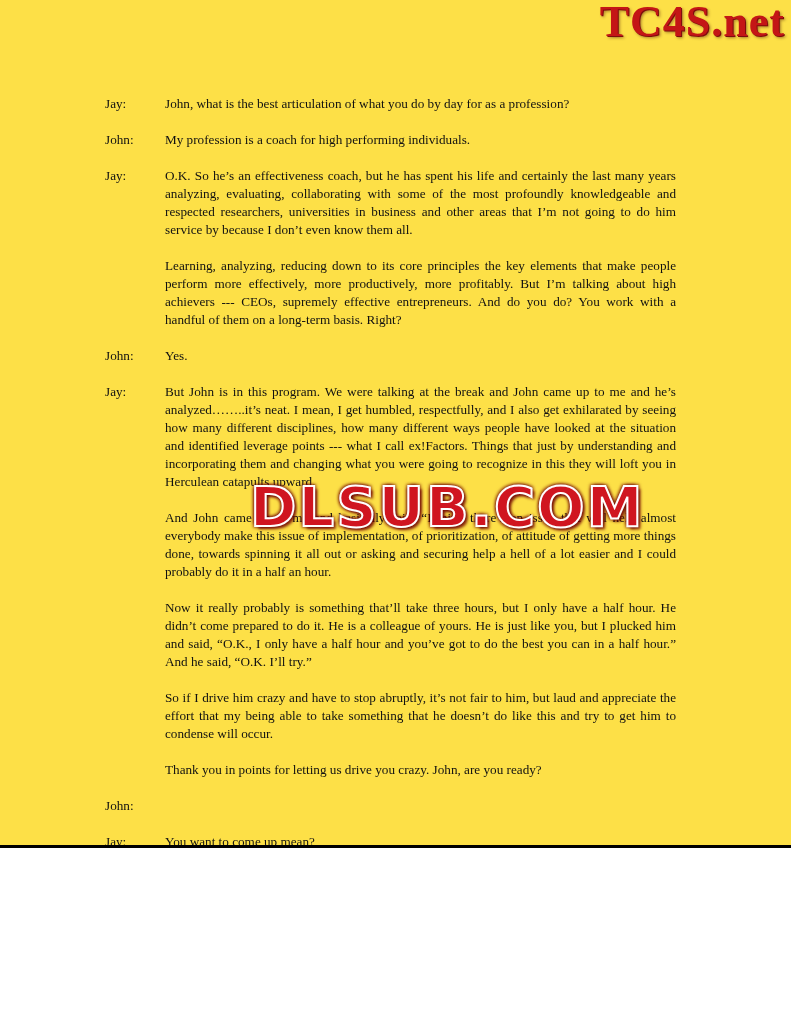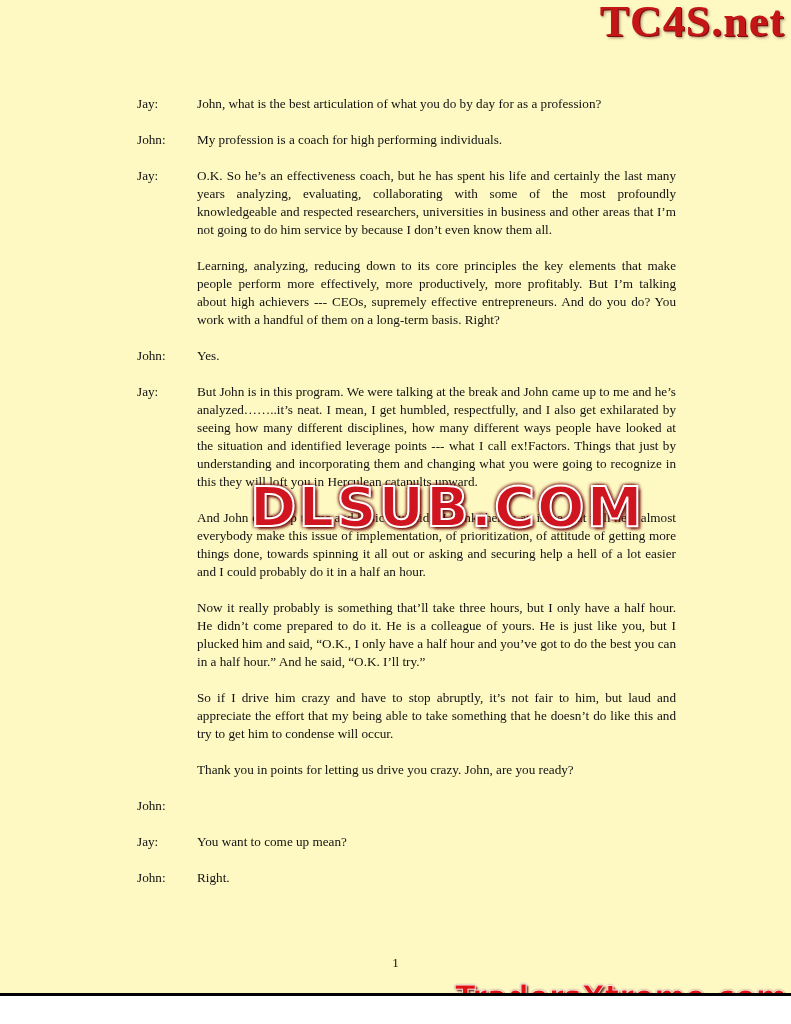--- a/index.html
+++ b/index.html
@@ -3,22 +3,22 @@
 <meta charset="utf-8">
 <style>
   html, body {
     margin: 0;
     padding: 0;
     background: #ffffff;
   }
   .page {
     position: relative;
     width: 791px;
-    height: 996px;
-    background: #fef9c3;
+    height: 848px;
+    background: #fde047;
     font-family: "Liberation Serif", serif;
     color: #111111;
     overflow: hidden;
     text-decoration: underline;
   }
 
   
   .logo {
     position: absolute;
     top: 0px;
@@ -52,21 +52,20 @@
     position: absolute;
     top: 95px;
     left: 105px;
     width: 571px;
     font-size: 13.2px;
     line-height: 18px;
   }
   .row {
     display: flex;
     margin-bottom: 18px;
-    margin-left: 32px;
   }
   .speaker {
     flex: none;
     width: 60px;
   }
   .texts {
     flex: 1;
     text-align: justify;
   }
   .para {

